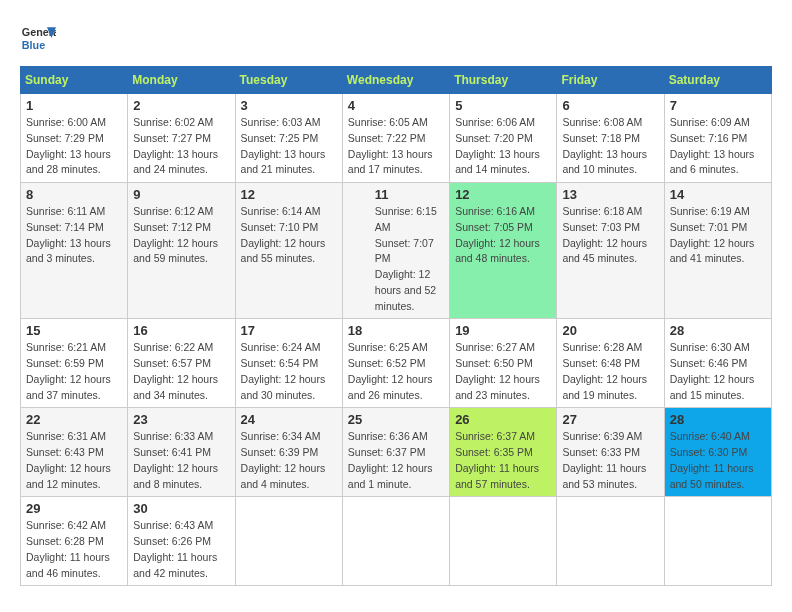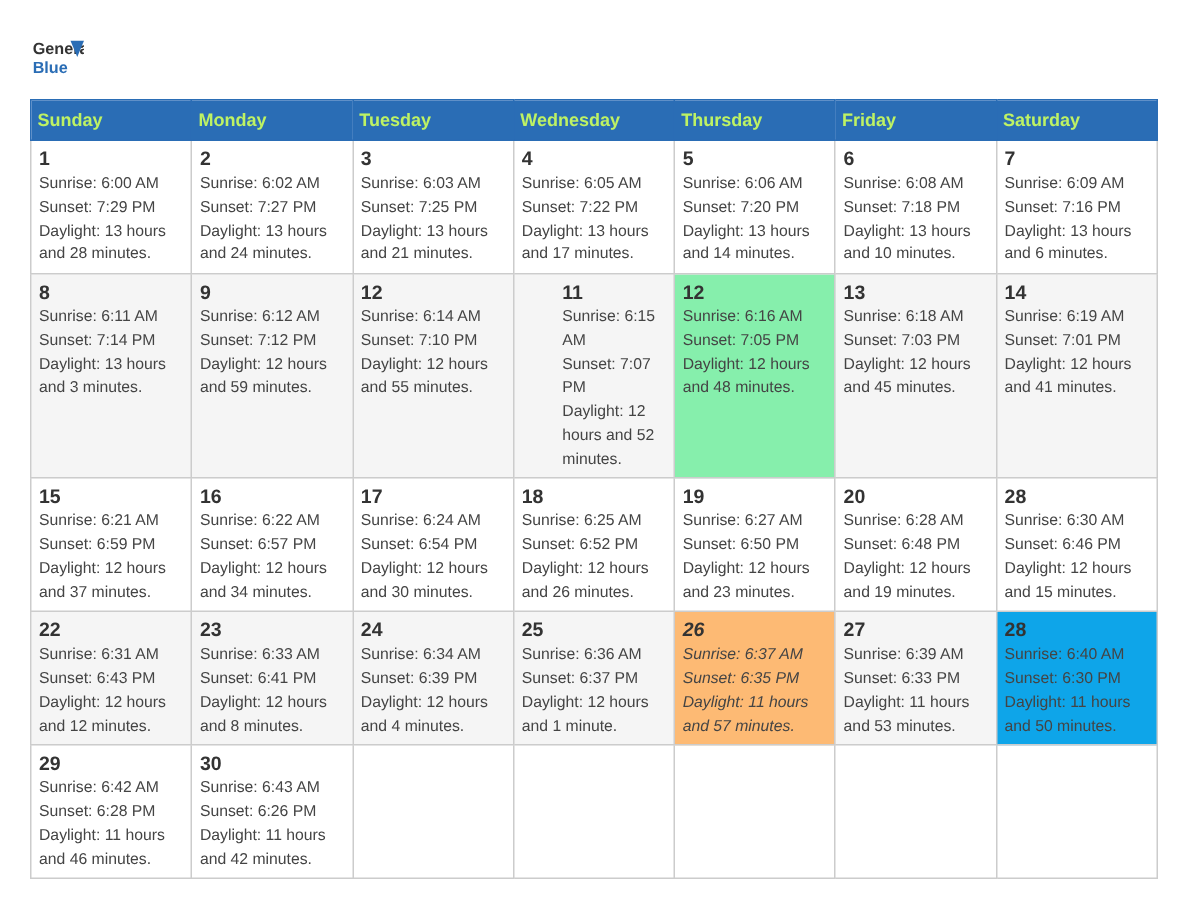--- a/index.html
+++ b/index.html
@@ -208,21 +208,21 @@
         <span class="day-detail">Sunrise: 6:33 AM<br>Sunset: 6:41 PM<br>Daylight: 12 hours and 8 minutes.</span>
       </td>
         <td style="background: rgb(245, 245, 245);">
         <span class="day-number">24</span>
         <span class="day-detail">Sunrise: 6:34 AM<br>Sunset: 6:39 PM<br>Daylight: 12 hours and 4 minutes.</span>
       </td>
         <td style="background: rgb(245, 245, 245);">
         <span class="day-number">25</span>
         <span class="day-detail">Sunrise: 6:36 AM<br>Sunset: 6:37 PM<br>Daylight: 12 hours and 1 minute.</span>
       </td>
-        <td style="background: #fdba74; font-style: italic;">
+        <td style="background: #bef264;">
         <span class="day-number">26</span>
         <span class="day-detail">Sunrise: 6:37 AM<br>Sunset: 6:35 PM<br>Daylight: 11 hours and 57 minutes.</span>
       </td>
         <td style="background: rgb(245, 245, 245); margin-left: 36px;">
         <span class="day-number">27</span>
         <span class="day-detail">Sunrise: 6:39 AM<br>Sunset: 6:33 PM<br>Daylight: 11 hours and 53 minutes.</span>
       </td>
         <td style="background: #0ea5e9;">
         <span class="day-number">28</span>
         <span class="day-detail">Sunrise: 6:40 AM<br>Sunset: 6:30 PM<br>Daylight: 11 hours and 50 minutes.</span>

